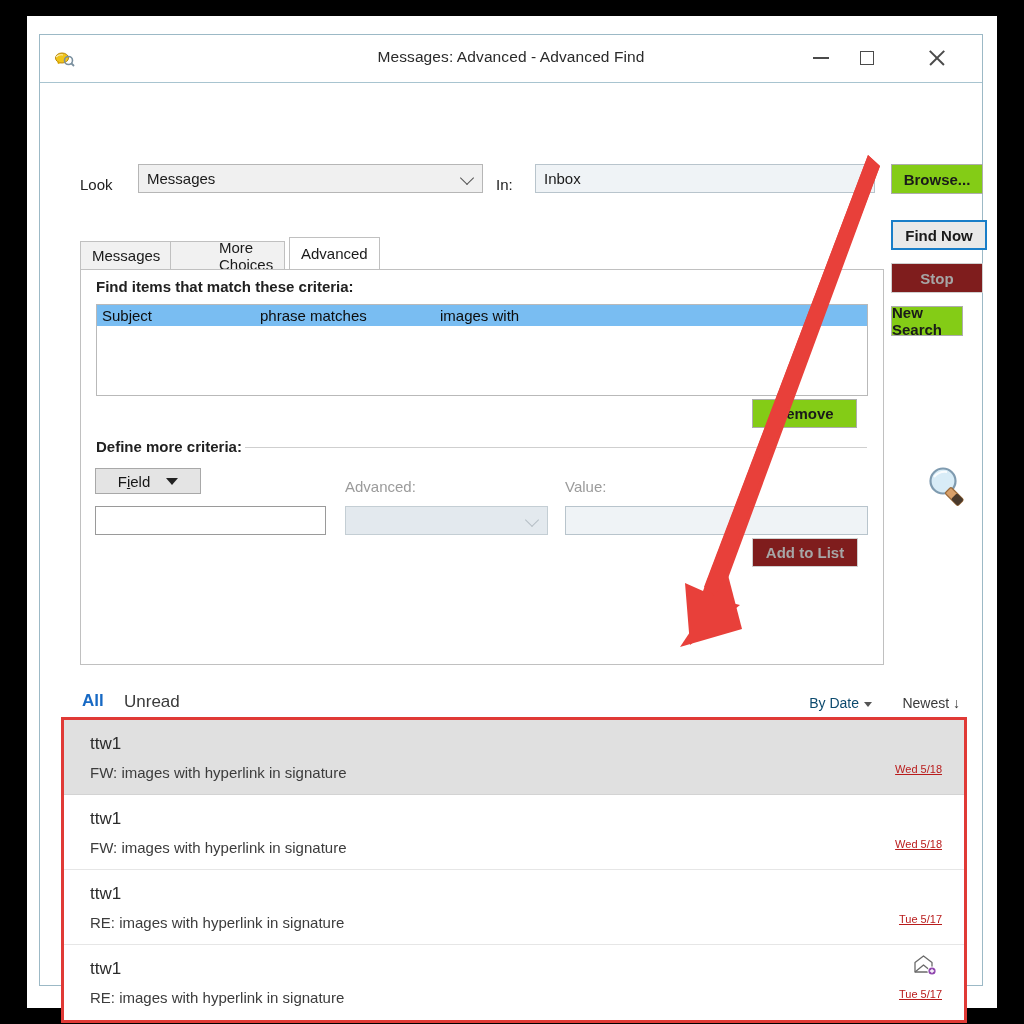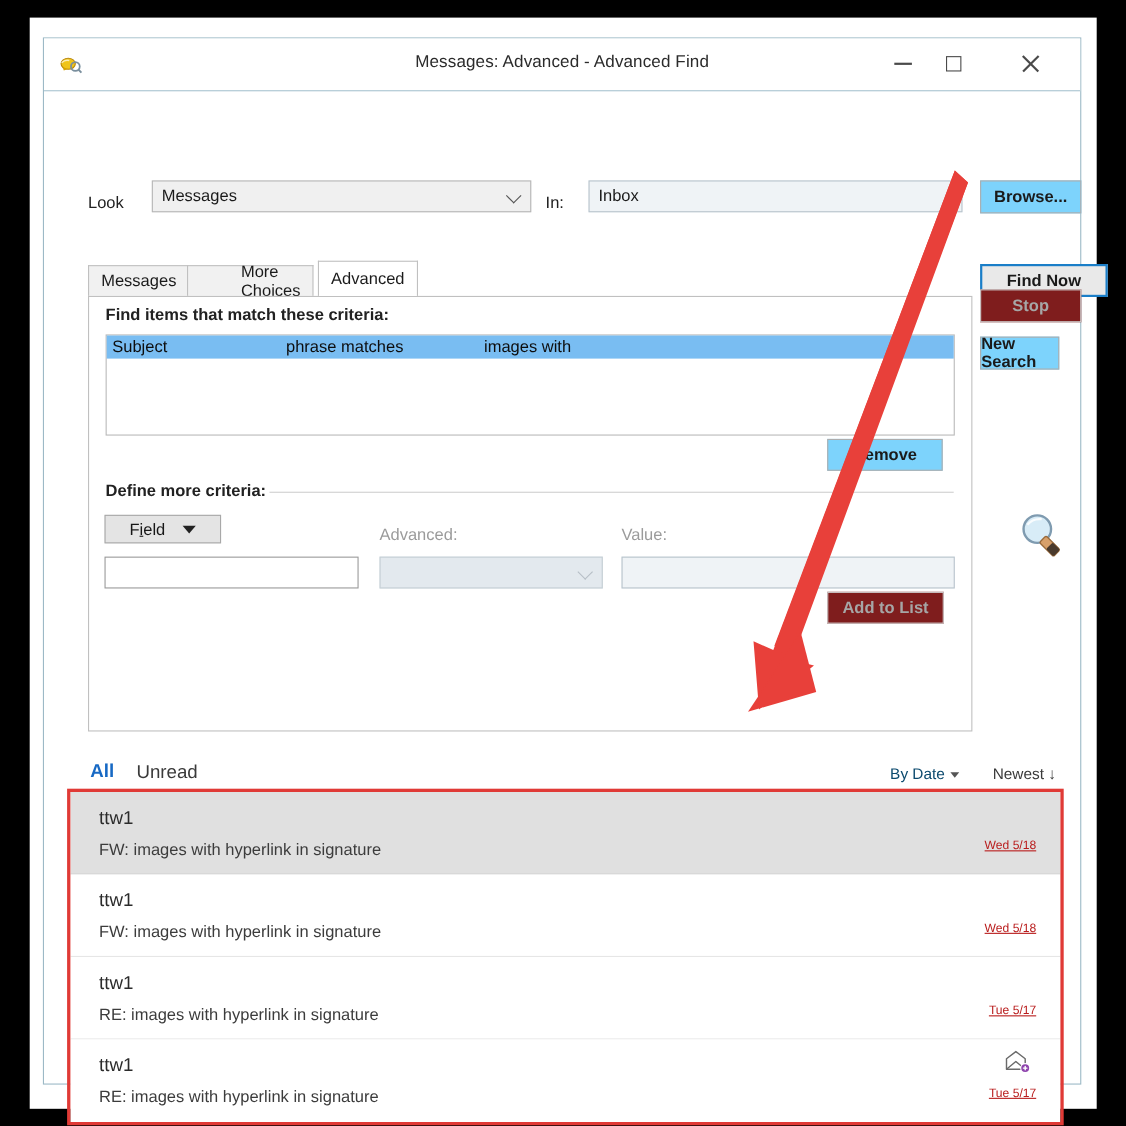--- a/index.html
+++ b/index.html
@@ -108,21 +108,21 @@
     border-right: 1.6px solid #555;
     border-bottom: 1.6px solid #555;
     transform: rotate(45deg);
   }
   .combo.disabled { background:#e3e9ee; border-color:#c4ced4; }
   .combo.disabled .caret { border-color:#b6bfc6; }
 
   .btn {
     position: absolute;
     box-sizing: border-box;
-    background: #7dd3fc;
+    background: #84cc16;
     border: 1px solid #adadad;
     font-size: 15px;
     color: #1a1a1a;
     display: flex;
     align-items: center;
     justify-content: center;
     font-weight: 600;
   }
   .btn.focus {
     border: 2px solid #1a7ec8;
@@ -332,21 +332,21 @@
         <div class="combo" style="left:98px; top:81px; width:345px; height:29px;">
           <span>Messages</span>
           <span class="caret"></span>
         </div>
         <div class="lbl" style="left:456px; top:93px;">In:</div>
         <div class="textbox light" style="left:495px; top:81px; width:340px; height:29px;">
           <span>Inbox</span>
         </div>
         <div class="btn plain" style="left:851px; top:81px; width:92px; height:30px;">Browse...</div>
 
-        <div class="btn focus" style="left:851px; top:137px; width:116px; height:30px;margin-top:20px;">Find Now</div>
+        <div class="btn focus" style="left:851px; top:137px; width:96px; height:30px;">Find Now</div>
         <div class="btn disabled" style="left:851px; top:180px; width:92px; height:30px;">Stop</div>
         <div class="btn plain" style="left:851px; top:223px; width:72px; height:30px;">New Search</div>
 
         <div id="tabstrip">
           <div class="tab" style="left:0px;">Messages</div>
           <div class="tab" style="left:90px;padding-left:48px;">More Choices</div>
           <div class="tab active" style="left:209px;">Advanced</div>
         </div>
 
         <div id="tabpanel"></div>

